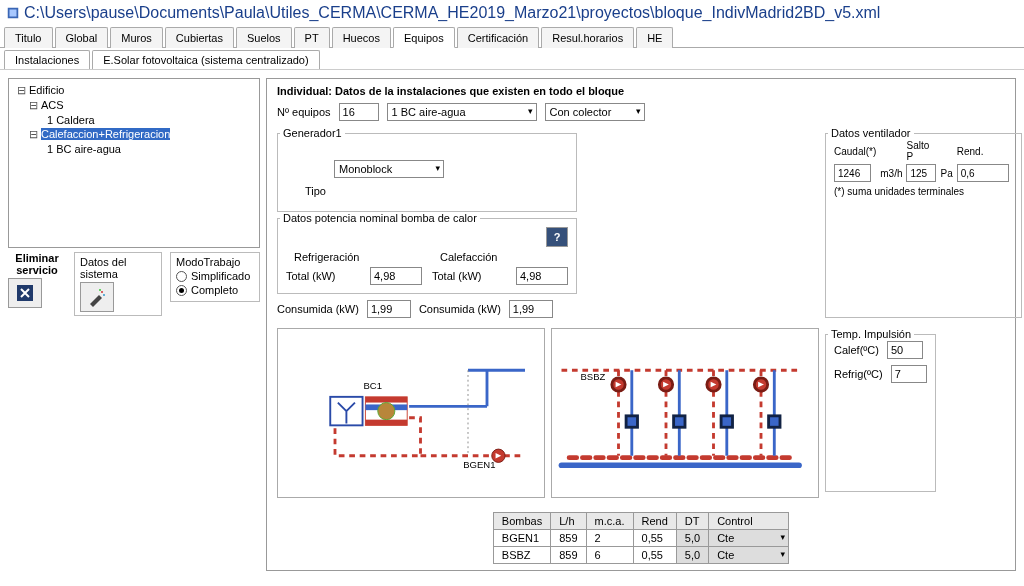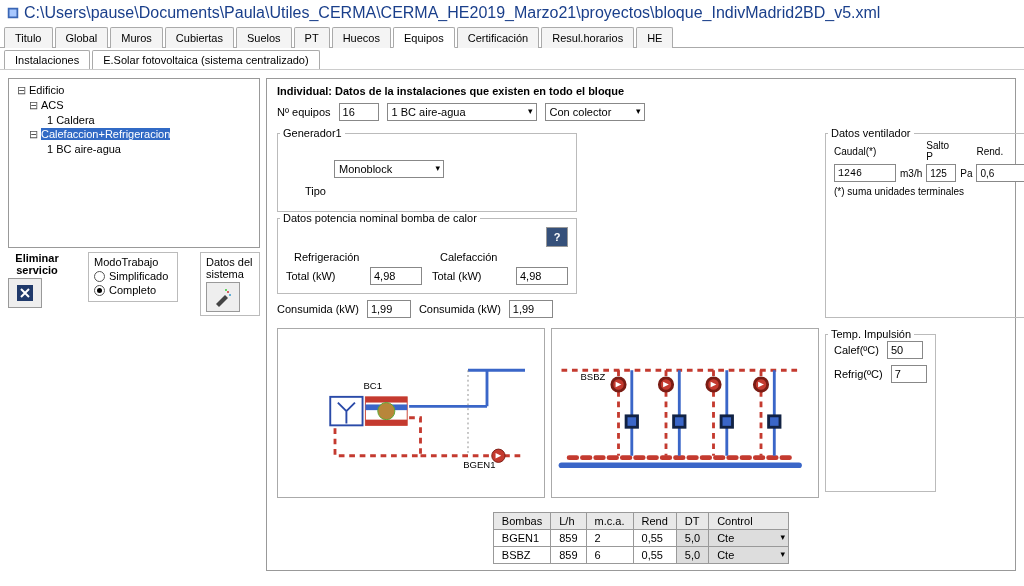--- a/index.html
+++ b/index.html
@@ -14,21 +14,21 @@
   .subtab.active { font-weight:normal; background:#fff; }
   .content { display:flex; padding:8px; gap:6px; }
   .left { width:252px; display:flex; flex-direction:column; gap:4px; }
   .tree { border:1px solid #999; padding:4px 6px 44px; height:170px; overflow:auto; }
   .tree-item { padding:1px 2px; white-space:nowrap; }
   .tree-root { }
   .tree-l1 { padding-left:14px; }
   .tree-l2 { padding-left:32px; }
   .tree-sel { background:#316ac5; color:#fff; display:inline-block;}
   .tree-marker{ color:#555; display:inline-block; width:12px;}
-  .row2 { display:flex; align-items:flex-start; gap:22px; }
+  .row2 { display:flex; align-items:flex-start; gap:8px; }
   .box { border:1px solid #bbb; padding:3px 5px; }
   .box-title{ font-weight:bold; margin-bottom:2px;}
   .btn-icon { width:34px; height:30px; border:1px solid #999; background:#eee; display:flex; align-items:center; justify-content:center; cursor:pointer; margin-top:2px;}
   .radio-row{ display:flex; align-items:center; gap:4px; margin:2px 0;}
   .radio-dot{ width:11px;height:11px;border:1px solid #555;border-radius:50%;display:inline-flex;align-items:center;justify-content:center;}
   .radio-dot .fill{width:5px;height:5px;border-radius:50%;background:#000;}
   .right { flex:1; border:1px solid #999; padding:6px 10px; min-height:460px;}
   .hdr { font-weight:bold; margin-bottom:6px;}
   .line { display:flex; align-items:center; gap:8px; margin-bottom:6px;}
   .input { border:1px solid #888; height:18px; padding:1px 3px; font:inherit; background:#fff;}
@@ -95,42 +95,42 @@
     <div class="row2">
       <div style="width:58px; text-align:center;">
         <div class="box-title" style="font-weight:bold;line-height:1.1;">Eliminar servicio</div>
         <div class="btn-icon">
           <svg class="svg-icon" viewBox="0 0 20 20">
               <rect x="2" y="2" width="16" height="16" fill="#203a6b"></rect>
               <path d="M6 6 L14 14 M14 6 L6 14" stroke="#fff" stroke-width="2"></path>
             </svg>
         </div>
       </div>
-      <div class="box" style="flex:0 0 90px;">
-        <div>ModoTrabajo</div>
-        <div class="radio-row">
-          <span class="radio-dot"></span>
-          <span>Simplificado</span>
-        </div>
-        <div class="radio-row">
-          <span class="radio-dot">
-              <span class="fill"></span>
-            </span>
-          <span>Completo</span>
-        </div>
-      </div>
       <div class="box" style="flex:1;">
         <div>Datos del sistema</div>
         <div class="btn-icon" style="width:34px;">
           <svg class="svg-icon" viewBox="0 0 20 20">
               <path d="M3 17 L12 8 L15 11 L6 20 Z" fill="#444"></path>
               <circle cx="15" cy="5" r="1" fill="#c33"></circle>
               <circle cx="17" cy="8" r="1" fill="#39c"></circle>
               <circle cx="13" cy="3" r="1" fill="#3c3"></circle>
             </svg>
+        </div>
+      </div>
+      <div class="box" style="flex:0 0 90px;">
+        <div>ModoTrabajo</div>
+        <div class="radio-row">
+          <span class="radio-dot"></span>
+          <span>Simplificado</span>
+        </div>
+        <div class="radio-row">
+          <span class="radio-dot">
+              <span class="fill"></span>
+            </span>
+          <span>Completo</span>
         </div>
       </div>
     </div>
   </div>
 
   <div class="right">
     <div class="hdr">Individual: Datos de la instalaciones que existen en todo el bloque</div>
 
     <div class="line">
       <span class="lbl">Nº equipos</span>
@@ -185,21 +185,21 @@
       <div class="side-panels">
         <div class="fieldset">
           <div class="legend">Datos ventilador</div>
           <div style="display:grid;grid-template-columns:auto auto auto auto auto auto;gap:2px 4px;align-items:center;font-size:10px;">
             <span>Caudal(*)</span>
               <span></span>
             <span>Salto P</span>
               <span></span>
             <span>Rend.</span>
               <span></span>
-            <input class="input" style="width: 62px; font-family: Liberation Mono, monospace;" value="1246">
+            <input class="input" style="width: 37px;" value="1246">
             <span>m3/h</span>
             <input class="input" style="width: 30px;" value="125">
             <span>Pa</span>
             <input class="input" style="width: 52px;" value="0,6">
             <span></span>
           </div>
           <div style="font-size:10px;margin-top:4px;">(*) suma unidades terminales</div>
         </div>
         <div class="mini-icon">
           <svg width="80" height="36" viewBox="0 0 80 36">

